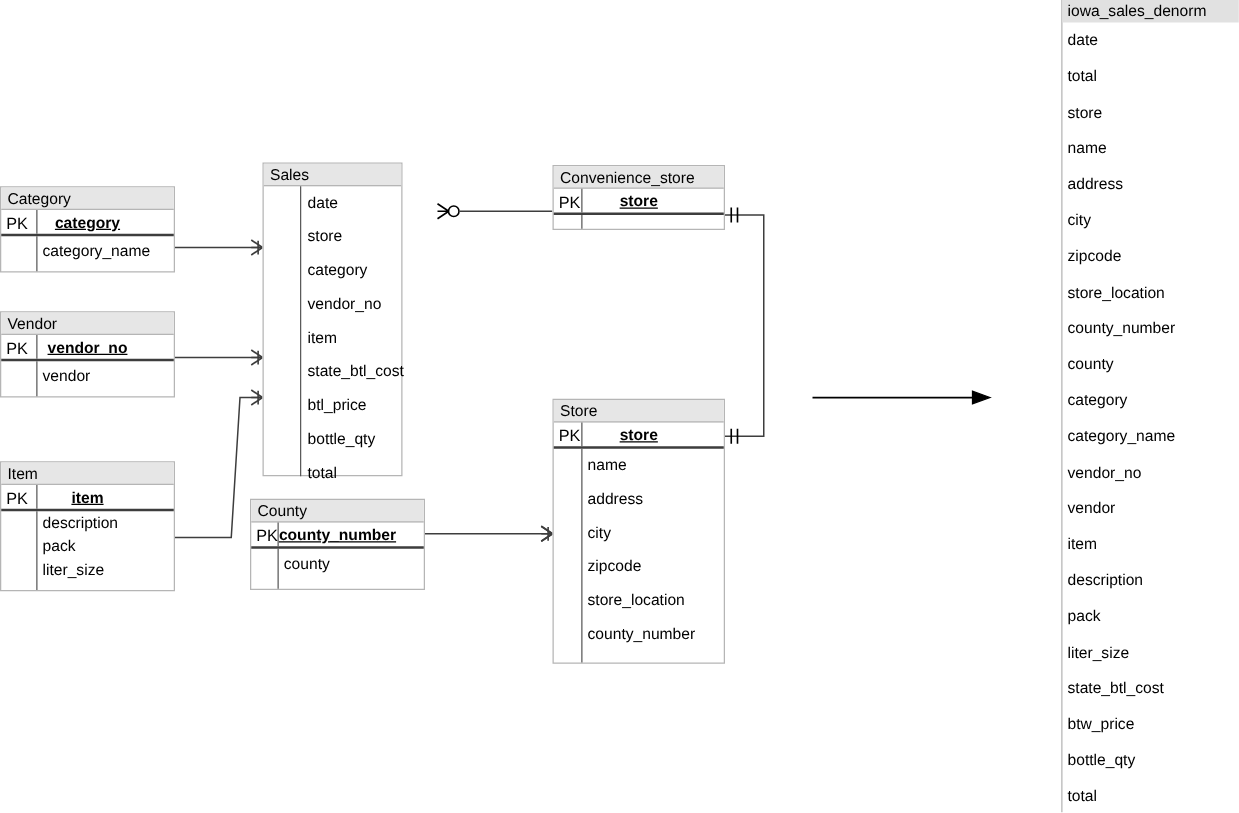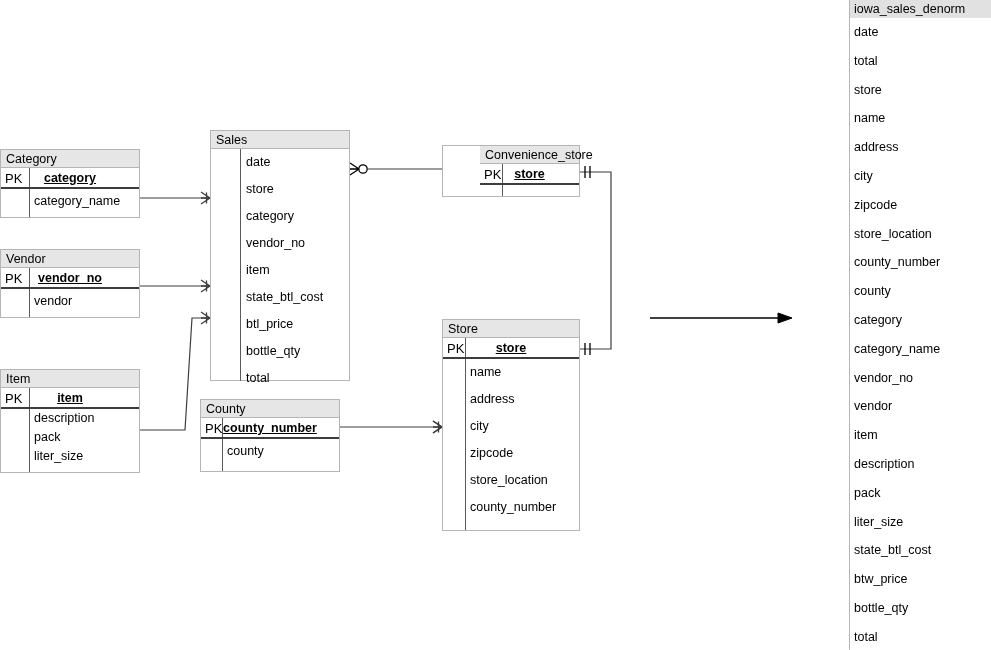--- a/index.html
+++ b/index.html
@@ -213,21 +213,21 @@
       <span class="pk-name">item</span>
     </div>
     <div class="attr-body" style="height:63px;">
       <span class="col-divider" style="left:28px;"></span>
       <div class="attr tight" style="padding-left:33px;">description</div>
       <div class="attr tight" style="padding-left:33px;">pack</div>
       <div class="attr tight" style="padding-left:33px;">liter_size</div>
     </div>
   </div>
 
-  <div class="entity" style="left:210px; top:130px; width:140px; height:251px;">
+  <div class="entity" style="left:210px; top:130px; width:112px; height:251px;">
     <div class="entity-header">Sales</div>
     <div class="attr-body" style="height:232px;">
       <span class="col-divider" style="left:29px;"></span>
       <div class="attr" style="padding-left:35px;">date</div>
       <div class="attr" style="padding-left:35px;">store</div>
       <div class="attr" style="padding-left:35px;">category</div>
       <div class="attr" style="padding-left:35px;">vendor_no</div>
       <div class="attr" style="padding-left:35px;">item</div>
       <div class="attr" style="padding-left:35px;">state_btl_cost</div>
       <div class="attr" style="padding-left:35px;">btl_price</div>
@@ -242,21 +242,21 @@
       <span class="pkdiv" style="left:21px;"></span>
       <span class="pk-tag">PK</span>
       <span class="pk-name">county_number</span>
     </div>
     <div class="attr-body" style="height:32px;">
       <span class="col-divider" style="left:21px;"></span>
       <div class="attr" style="height:24px; line-height:24px; padding-left:26px;">county</div>
     </div>
   </div>
 
-  <div class="entity" style="left:442px; top:145px; width:138px; height:52px;padding-left:37px;">
+  <div class="entity" style="left:442px; top:132px; width:138px; height:52px;">
     <div class="entity-header">Convenience_store</div>
     <div class="pk-row">
       <span class="pkdiv" style="left:22px;"></span>
       <span class="pk-tag">PK</span>
       <span class="pk-name">store</span>
     </div>
     <div class="attr-body" style="height:11px;">
       <span class="col-divider" style="left:22px;"></span>
     </div>
   </div>

